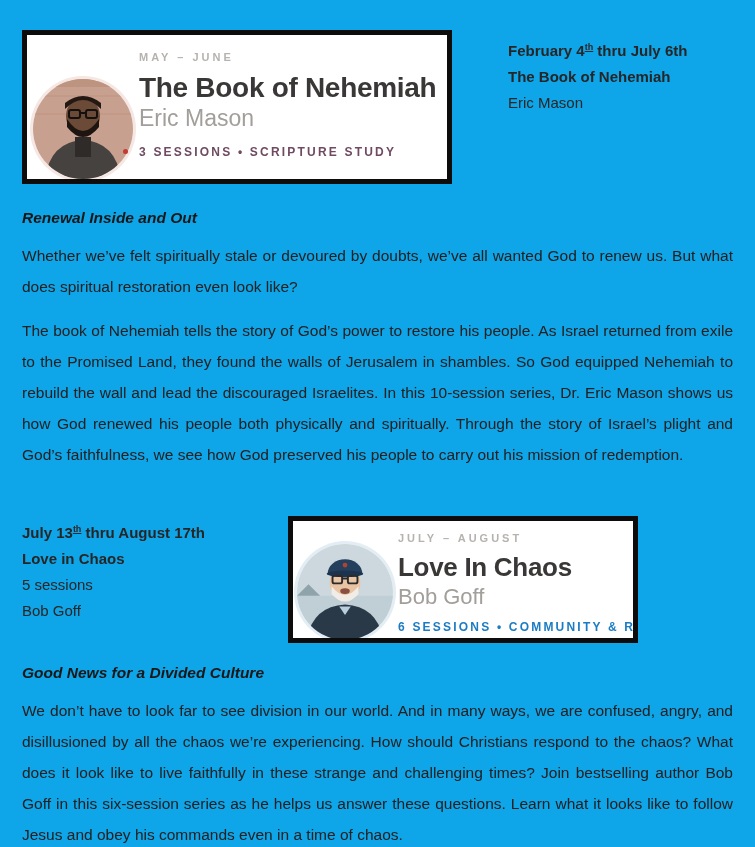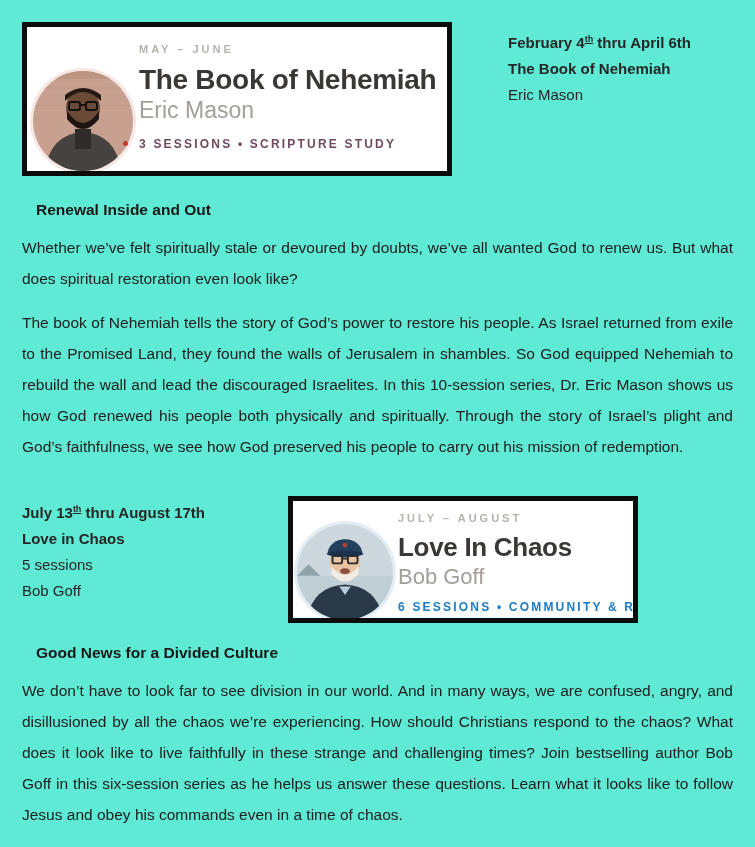--- a/index.html
+++ b/index.html
@@ -1,24 +1,24 @@
 <!DOCTYPE html>
 <html><head>
 <meta charset="utf-8">
 <style>
   html,body{margin:0;padding:0;background:#ffffff;}
   .page{
     width:755px;height:847px;box-sizing:border-box;
-    background:#5eead4;overflow:hidden;position:relative;
-    padding:22px 22px 0 22px;
+    background:#0ea5e9;overflow:hidden;position:relative;
+    padding:30px 22px 0 22px;
     font-family:"Liberation Sans",sans-serif;color:#202020;
   }
   
   .hdr-row{display:flex;align-items:flex-start;}
-  .row-2{margin-top:34px;}
+  .row-2{margin-top:46px;}
   
   .promo-card{
     box-sizing:border-box;border:5px solid #0c0c0c;background:#ffffff;
     position:relative;flex:none;
   }
   .card-1{width:430px;height:154px;}
   .card-2{width:350px;height:127px;}
   .card-inner{position:relative;width:100%;height:100%;overflow:hidden;}
   .avatar{position:absolute;border-radius:50%;overflow:hidden;}
   .avatar-1{width:100px;height:100px;left:6px;bottom:0;box-shadow:0 0 0 3px #f5e7e3;}
@@ -41,21 +41,21 @@
   .tag-blue{color:#1b7cc4;}
   .red-dot{position:absolute;width:5px;height:5px;border-radius:50%;background:#c23a30;left:96px;top:114px;}
   
   .info-block{font-size:15px;color:#262626;}
   .info-1{margin-left:56px;padding-top:8px;}
   .info-2{width:266px;flex:none;padding-top:4px;}
   .info-line{line-height:26px;}
   .b{font-weight:bold;}
   sup{font-size:9px;line-height:0;text-decoration:underline;}
   
-  .section-heading{font-size:15.5px;font-weight:bold;color:#171717;margin:25px 0 0 14px;}
+  .section-heading{font-size:15.5px;font-weight:bold;color:#171717;margin:25px 0 0 0;font-style:italic;}
   .body-para{
     font-size:15.5px;line-height:31px;color:#202020;
     text-align:justify;margin:13px 0 0 0;
   }
   .row-2 + .section-heading{margin-top:21px;}
 </style>
 </head>
 <body>
 
 <div class="page">
@@ -82,21 +82,21 @@
         <span class="red-dot"></span>
         <div class="card-text card-text-1">
           <div class="card-season">MAY – JUNE</div>
           <div class="card-title">The Book of Nehemiah</div>
           <div class="card-author">Eric Mason</div>
           <div class="card-tagline tag-plum">3 SESSIONS • SCRIPTURE STUDY</div>
         </div>
       </div>
     </div>
     <div class="info-block info-1">
-      <div class="info-line b"><span>February 4</span><sup>th</sup><span> thru April 6th</span></div>
+      <div class="info-line b"><span>February 4</span><sup>th</sup><span> thru July 6th</span></div>
       <div class="info-line b">The Book of Nehemiah</div>
       <div class="info-line">Eric Mason</div>
     </div>
   </section>
 
   <h3 class="section-heading">Renewal Inside and Out</h3>
   <p class="body-para">Whether we’ve felt spiritually stale or devoured by doubts, we’ve all wanted God to renew us. But what does spiritual restoration even look like?</p>
   <p class="body-para">The book of Nehemiah tells the story of God’s power to restore his people. As Israel returned from exile to the Promised Land, they found the walls of Jerusalem in shambles. So God equipped Nehemiah to rebuild the wall and lead the discouraged Israelites. In this 10-session series, Dr. Eric Mason shows us how God renewed his people both physically and spiritually. Through the story of Israel’s plight and God’s faithfulness, we see how God preserved his people to carry out his mission of redemption.</p>
 
   <section class="hdr-row row-2">

